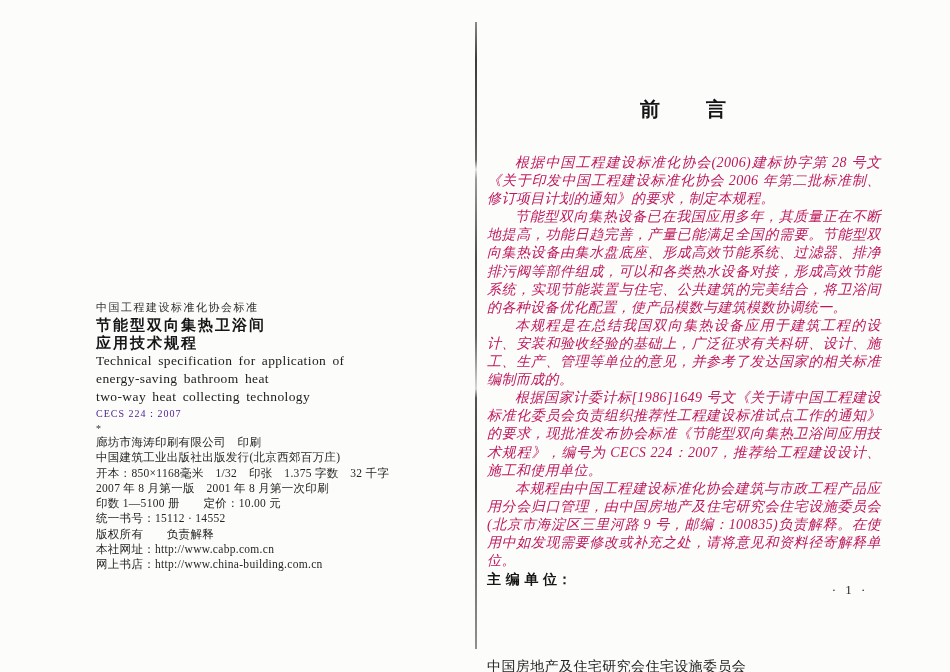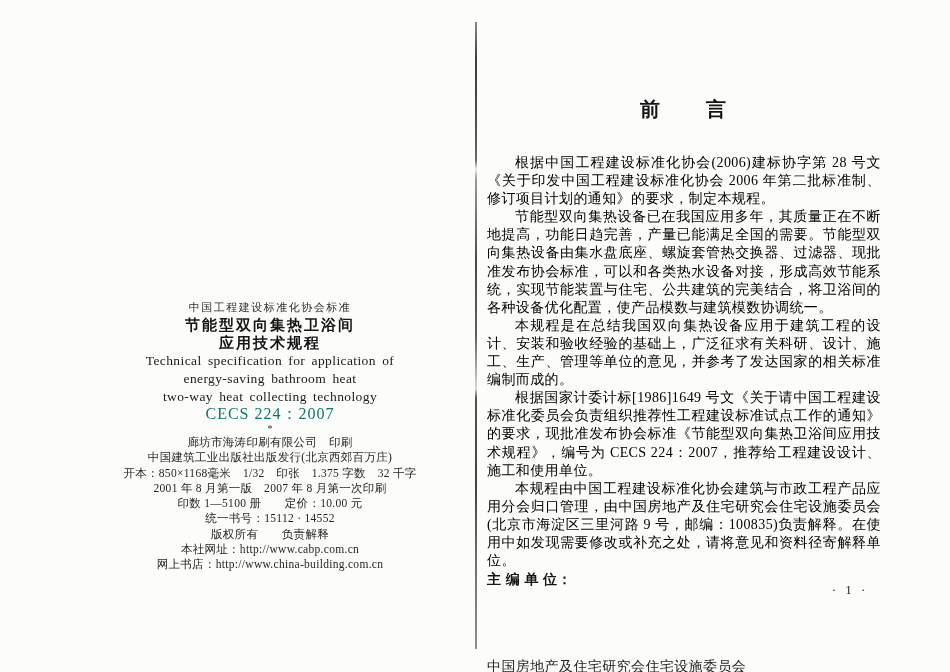--- a/index.html
+++ b/index.html
@@ -13,43 +13,43 @@
   .gutter{
     position:absolute;left:475px;top:22px;width:2px;height:627px;
     background:linear-gradient(to bottom,
       #8a8a8a 0%, #3c3c3c 6%, #555 18%, #6a6a6a 22%,
       #e9e9e7 23.5%, #9b9b9b 25%, #4a4a4a 38%, #606060 50%,
       #d6d6d4 58.5%, #525252 60%, #444 74%, #6f6f6f 86%, #8f8f8f 100%);
   }
 
   
   .left-page{
-    position:absolute;left:108px;top:299px;width:324px;text-align:center;
+    position:absolute;left:96px;top:299px;width:324px;
   }
   .series{font-size:11px;line-height:17px;letter-spacing:1.5px;color:#2e2e2e;
     font-family:"Liberation Sans","DejaVu Sans",sans-serif;}
   .title-cn{font-size:15px;line-height:18px;font-weight:bold;letter-spacing:2px;color:#161616;
     font-family:"Liberation Sans","DejaVu Sans",sans-serif;}
   .title-en{font-size:13.5px;line-height:18px;letter-spacing:.4px;word-spacing:2.5px;color:#202020;}
-  .cecs{font-size:16px;line-height:16px;letter-spacing:1px;color:#0f766e;}
+  .cecs{font-size:10px;line-height:16px;letter-spacing:1px;color:#4c1d95;}
   .star{font-size:10px;line-height:13px;color:#333;}
   .colophon-line{font-size:11.5px;line-height:15.3px;color:#262626;letter-spacing:.3px;}
 
   
   .right-page{
     position:absolute;left:487px;top:96px;width:394px;
   }
   .preface-title{
     font-size:20px;font-weight:bold;text-align:center;letter-spacing:2px;
     color:#141414;margin:0 0 32px 0;line-height:26px;
     font-family:"Liberation Sans","DejaVu Sans",sans-serif;
   }
   .para{
     margin:0;font-size:14px;line-height:18.1px;letter-spacing:.4px;
-    text-align:justify;text-indent:2em;color:#000000;
+    text-align:justify;text-indent:2em;color:#be185d;font-style:italic;
   }
   .editors{margin-top:0;}
   .editor-row{display:flex;font-size:14px;line-height:18.1px;letter-spacing:.4px;flex-direction:column;}
   .editor-label{font-weight:bold;white-space:nowrap;color:#161616;width:88px;flex:0 0 88px;
     font-family:"Liberation Sans","DejaVu Sans",sans-serif;}
   .editor-units{width:298px;}
   .editor-unit{text-align:left;}
   .page-number{
     position:absolute;left:820px;top:582px;width:60px;
     font-size:13px;letter-spacing:3px;color:#2a2a2a;text-align:center;
@@ -67,32 +67,32 @@
     <div class="title-cn">节能型双向集热卫浴间</div>
     <div class="title-cn">应用技术规程</div>
     <div class="title-en">Technical specification for application of</div>
     <div class="title-en">energy-saving bathroom heat</div>
     <div class="title-en">two-way heat collecting technology</div>
     <div class="cecs">CECS 224：2007</div>
     <div class="star">*</div>
     <div class="colophon-line">廊坊市海涛印刷有限公司　印刷</div>
     <div class="colophon-line">中国建筑工业出版社出版发行(北京西郊百万庄)</div>
     <div class="colophon-line">开本：850×1168毫米　1/32　印张　1.375 字数　32 千字</div>
-    <div class="colophon-line">2001 年 8 月第一版　2007 年 8 月第一次印刷</div>
+    <div class="colophon-line">2007 年 8 月第一版　2001 年 8 月第一次印刷</div>
     <div class="colophon-line">印数 1—5100 册　　定价：10.00 元</div>
     <div class="colophon-line">统一书号：15112 · 14552</div>
     <div class="colophon-line">版权所有　　负责解释</div>
     <div class="colophon-line">本社网址：http://www.cabp.com.cn</div>
     <div class="colophon-line">网上书店：http://www.china-building.com.cn</div>
   </div>
 
   <div class="right-page">
     <h1 class="preface-title">前　　言</h1>
     <p class="para">根据中国工程建设标准化协会(2006)建标协字第 28 号文《关于印发中国工程建设标准化协会 2006 年第二批标准制、修订项目计划的通知》的要求，制定本规程。</p>
-    <p class="para">节能型双向集热设备已在我国应用多年，其质量正在不断地提高，功能日趋完善，产量已能满足全国的需要。节能型双向集热设备由集水盘底座、螺旋套管热交换器、过滤器、现批准发布协会标准，可以和各类热水设备对接，形成高效节能系统，实现节能装置与住宅、公共建筑的完美结合，将卫浴间的各种设备优化配置，使产品模数与建筑模数协调统一。</p>
+    <p class="para">节能型双向集热设备已在我国应用多年，其质量正在不断地提高，功能日趋完善，产量已能满足全国的需要。节能型双向集热设备由集水盘底座、形成高效节能系统、过滤器、排净排污阀等部件组成，可以和各类热水设备对接，形成高效节能系统，实现节能装置与住宅、公共建筑的完美结合，将卫浴间的各种设备优化配置，使产品模数与建筑模数协调统一。</p>
     <p class="para">本规程是在总结我国双向集热设备应用于建筑工程的设计、安装和验收经验的基础上，广泛征求有关科研、设计、施工、生产、管理等单位的意见，并参考了发达国家的相关标准编制而成的。</p>
     <p class="para">根据国家计委计标[1986]1649 号文《关于请中国工程建设标准化委员会负责组织推荐性工程建设标准试点工作的通知》的要求，现批准发布协会标准《节能型双向集热卫浴间应用技术规程》，编号为 CECS 224：2007，推荐给工程建设设计、施工和使用单位。</p>
     <p class="para">本规程由中国工程建设标准化协会建筑与市政工程产品应用分会归口管理，由中国房地产及住宅研究会住宅设施委员会(北京市海淀区三里河路 9 号，邮编：100835)负责解释。在使用中如发现需要修改或补充之处，请将意见和资料径寄解释单位。</p>
 
     <div class="editors">
       <div class="editor-row">
         <span class="editor-label">主 编 单 位：</span>
         <span class="editor-units">
           <div class="editor-unit">中国房地产及住宅研究会住宅设施委员会</div>
         </span>

